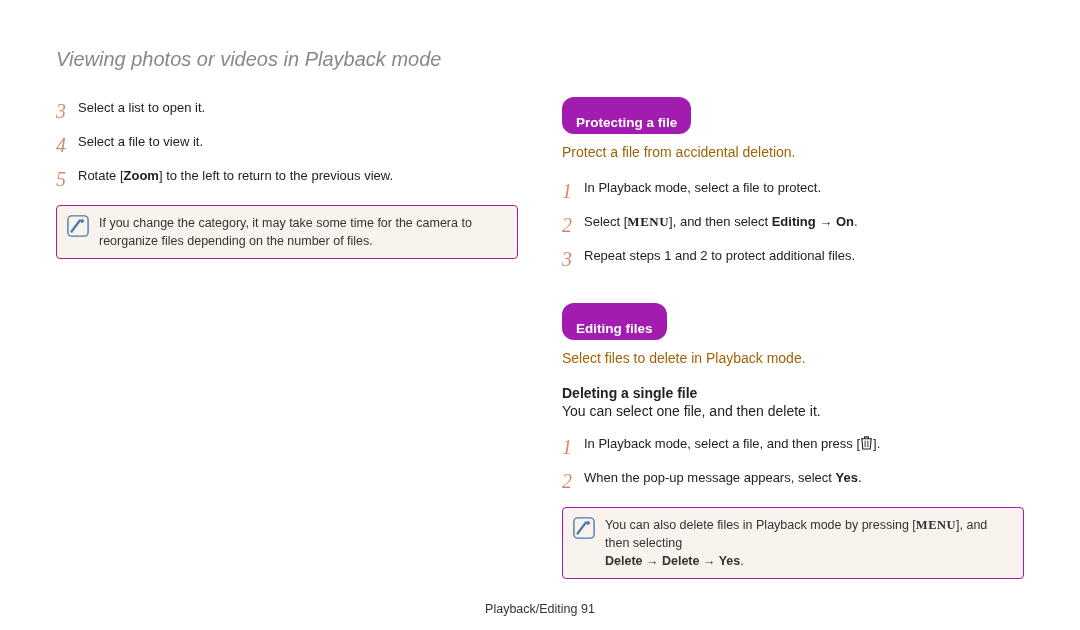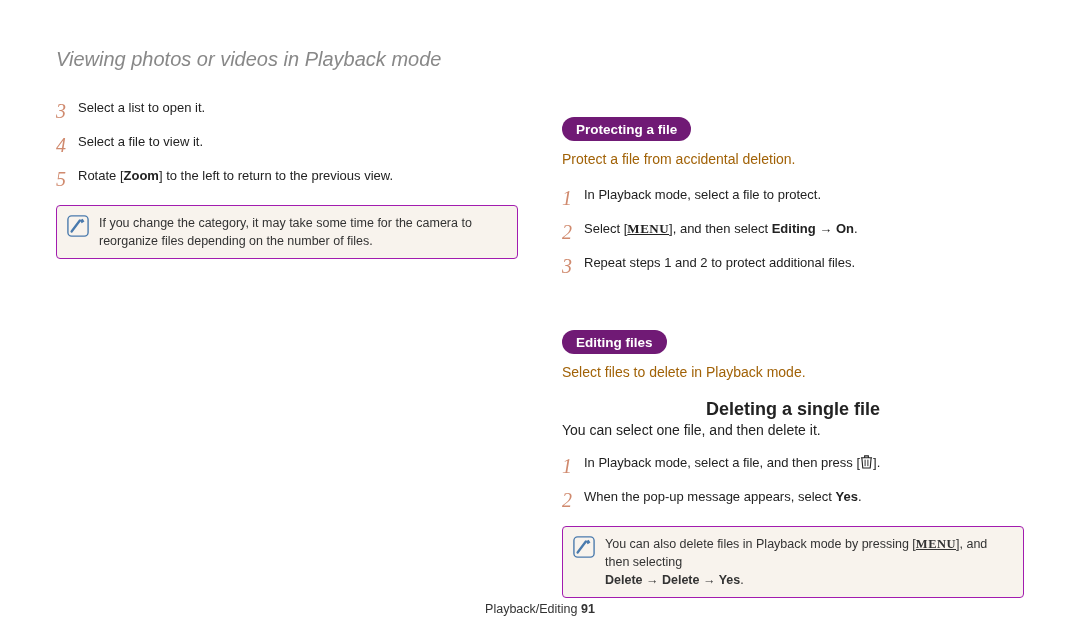--- a/index.html
+++ b/index.html
@@ -66,57 +66,55 @@
     margin-top: 1px;
   }
   .note-icon svg { width: 22px; height: 22px; }
   .note-text {
     font-size: 12.5px;
     color: #333;
     line-height: 1.45;
   }
   .pill {
     display: inline-block;
-    background: #701a75;
+    background: #a21caf;
     color: #fff;
     font-size: 13.5px;
     font-weight: 600;
-    padding: 5px 14px 4px;
+    padding: 18px 14px 4px;
     border-radius: 12px;
     margin-bottom: 8px;
-    margin-top: 20px;
   }
   .pill-sub {
     font-size: 14px;
     color: #a16207;
     margin-bottom: 14px;
     line-height: 1.5;
   }
   .section2 { margin-top: 30px; }
-  .subhead { font-weight: 700; font-size: 18px; margin-top: 16px; margin-bottom: 2px; text-align: center; }
+  .subhead { font-weight: 700; font-size: 14px; margin-top: 16px; margin-bottom: 2px; }
   .subhead-desc { font-size: 14px; margin-bottom: 14px; }
   .bold { font-weight: 700; }
   .menu-label {
     font-family: "Times New Roman", serif;
     font-weight: 700;
     letter-spacing: 0.5px;
-    text-decoration: underline;
   }
   .arrow { font-family: Arial, sans-serif; }
   .trash-icon svg { width: 13px; height: 15px; vertical-align: -2px; }
   .footer {
     position: absolute;
     bottom: 14px;
     left: 0;
     width: 1080px;
     text-align: center;
     font-size: 12.5px;
     color: #333;
   }
-  .footer .pg { font-weight: 700; }
+  .footer .pg { font-weight: 400; }
 </style>
 </head>
 <body>
 
 <div class="page-title">Viewing photos or videos in Playback mode</div>
 
 <div class="columns">
 
   <div class="col">
 

